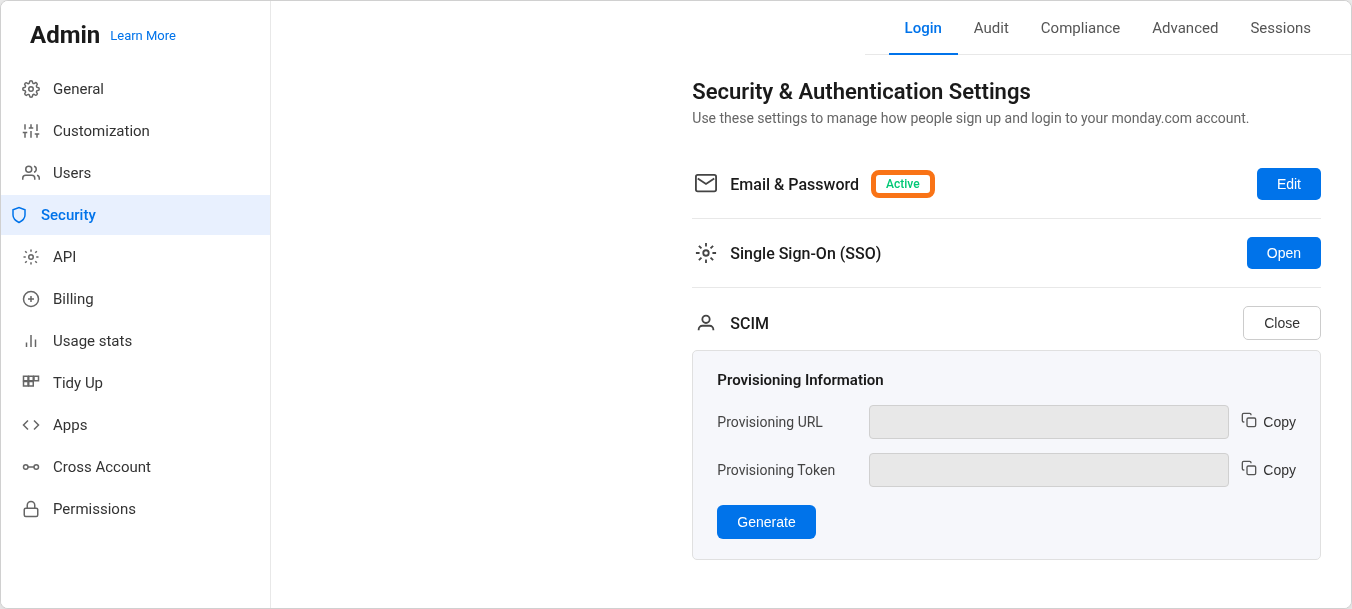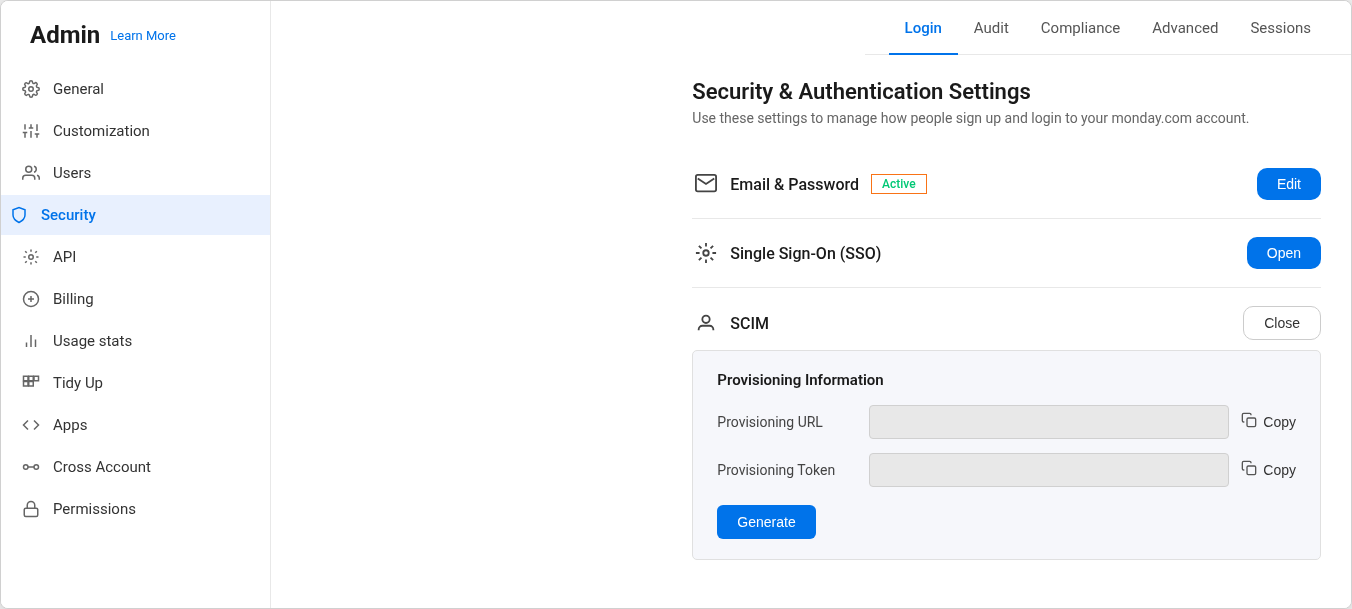--- a/index.html
+++ b/index.html
@@ -153,30 +153,30 @@
     .row-label {
       font-size: 16px;
       font-weight: 500;
       color: #1a1a1a;
       flex: 1;
       display: flex;
       align-items: center;
       gap: 12px;
     }
     .badge-active {
-      border: 1px solid #f97316;
+      border: 5px solid #f97316;
       color: #00c875;
-      border-radius: 0;
+      border-radius: 8px;
       padding: 2px 10px;
       font-size: 12px;
       font-weight: 500;
     }
     .btn {
       padding: 8px 20px;
-      border-radius: 10px;
+      border-radius: 5px;
       font-size: 14px;
       font-weight: 500;
       cursor: pointer;
       border: none;
     }
     .btn-primary {
       background: #0073ea;
       color: #fff;
     }
     .btn-outline {

